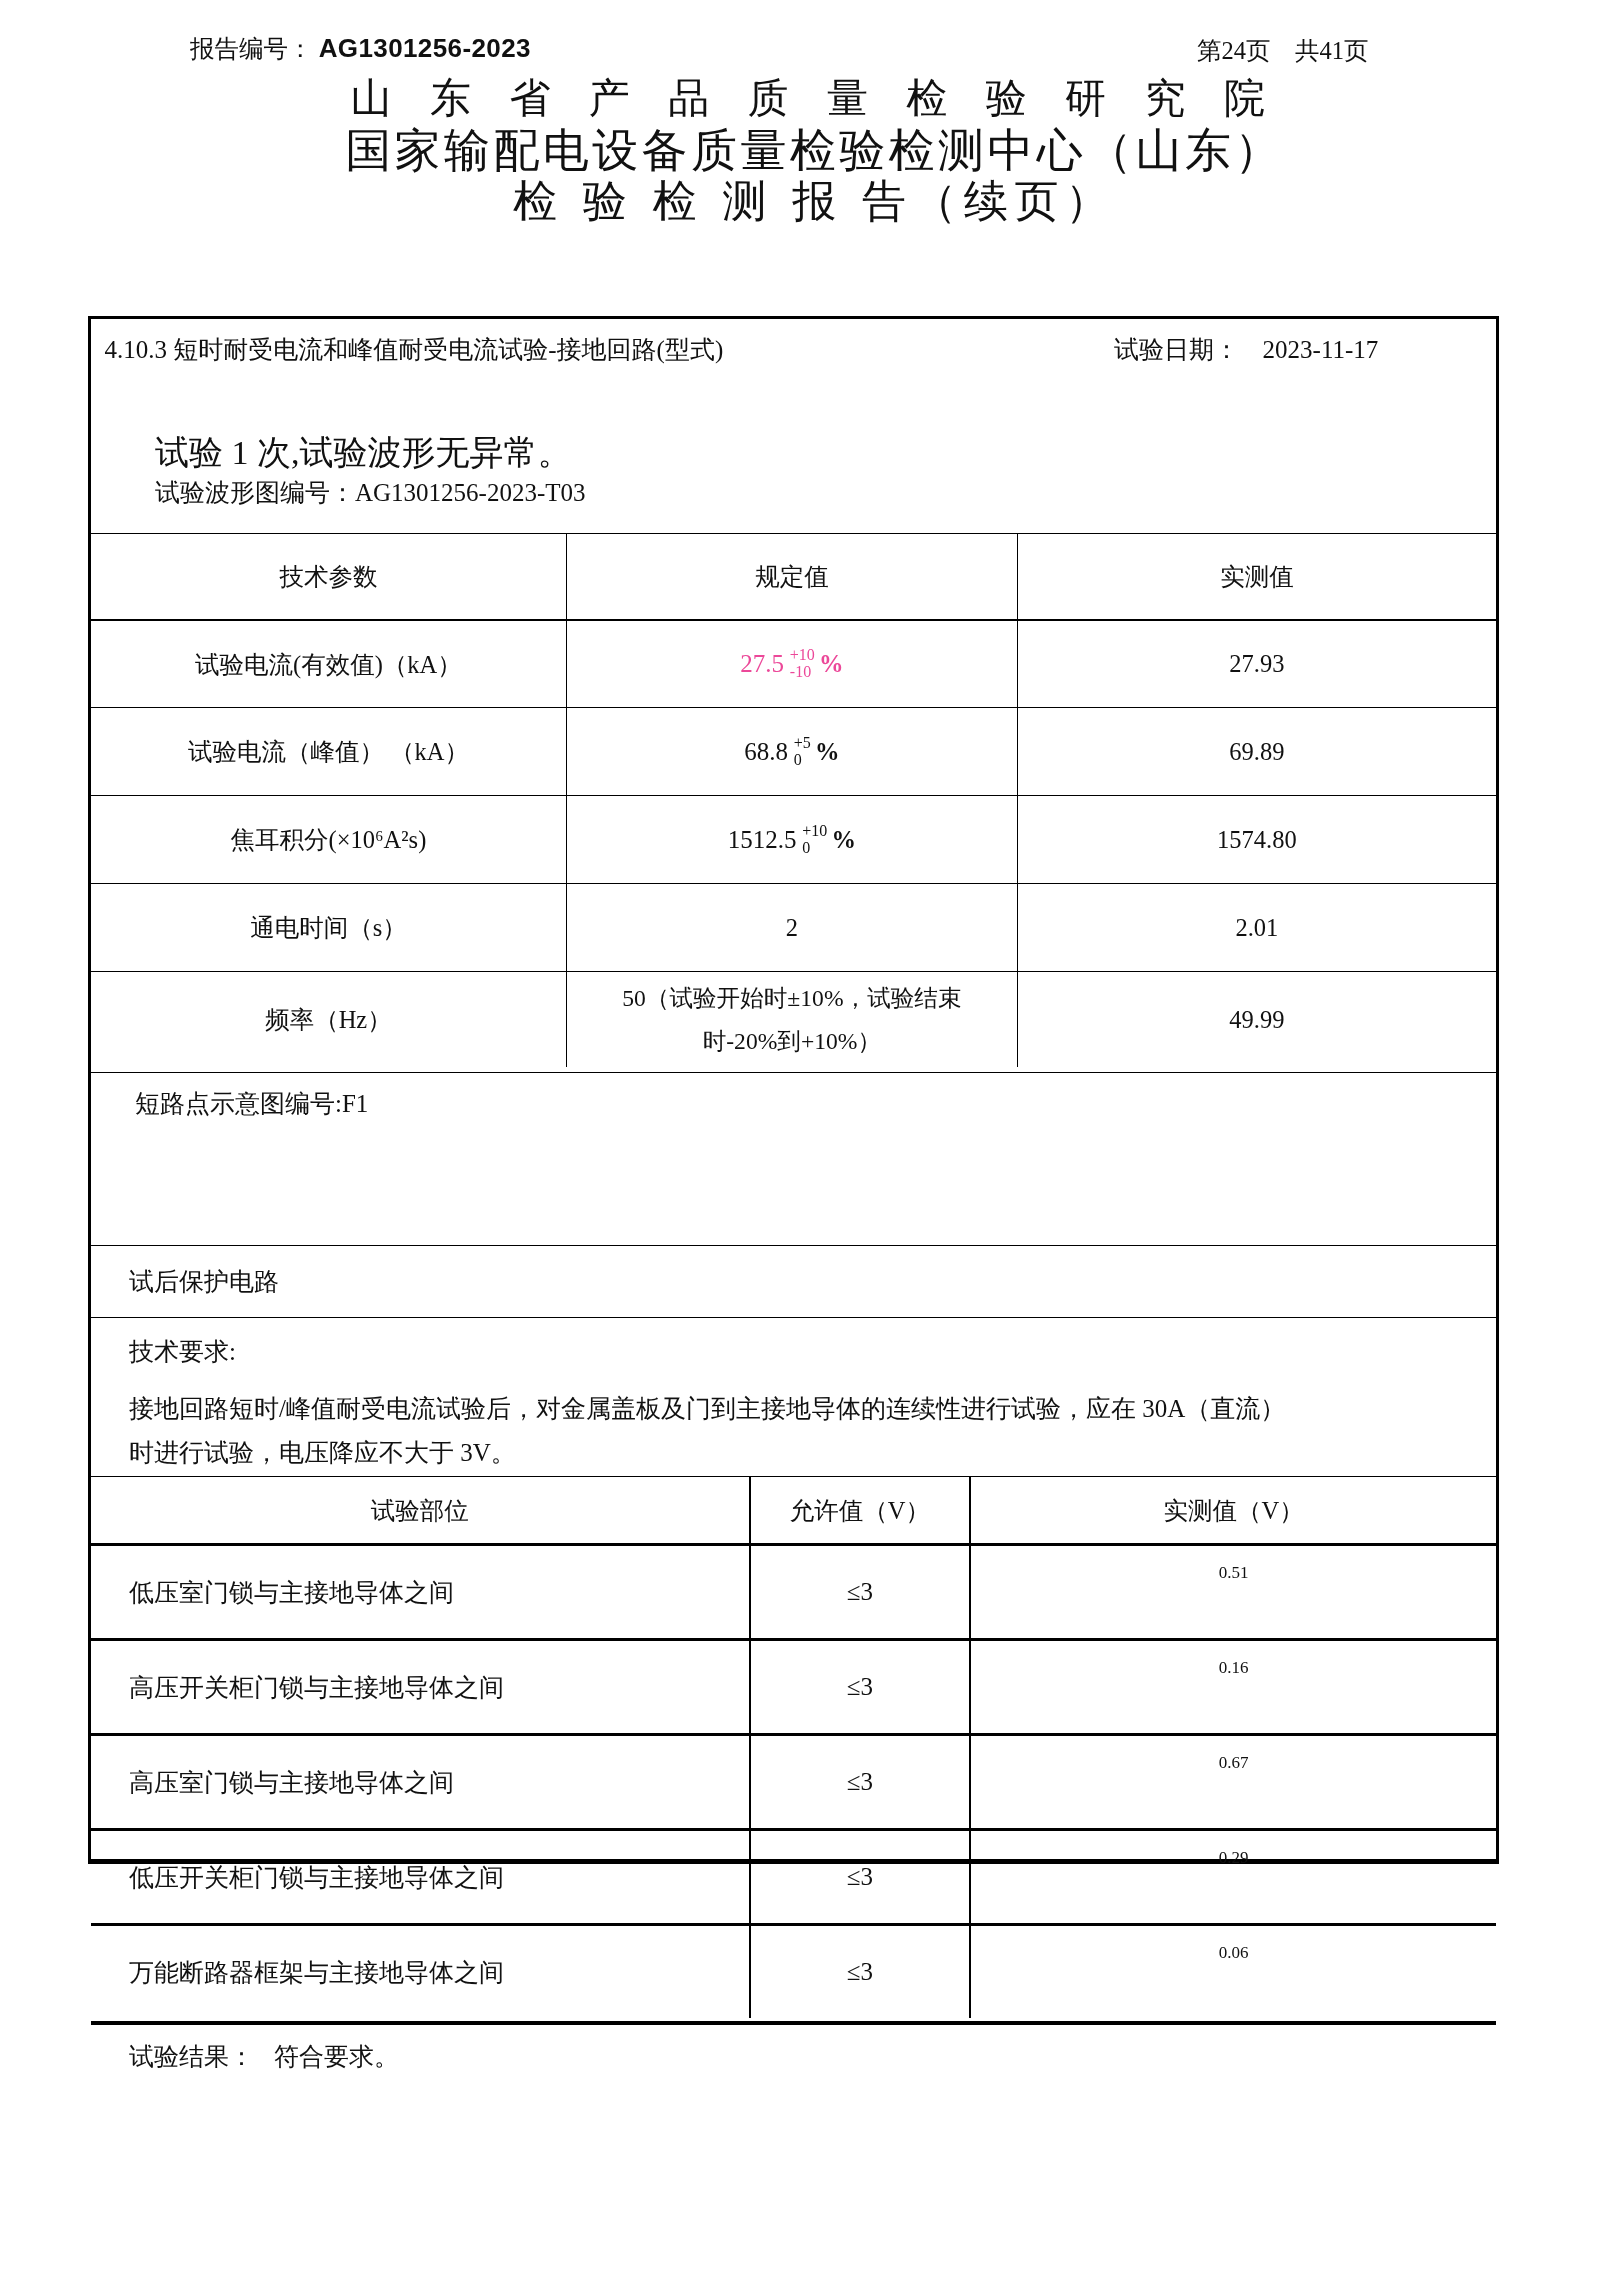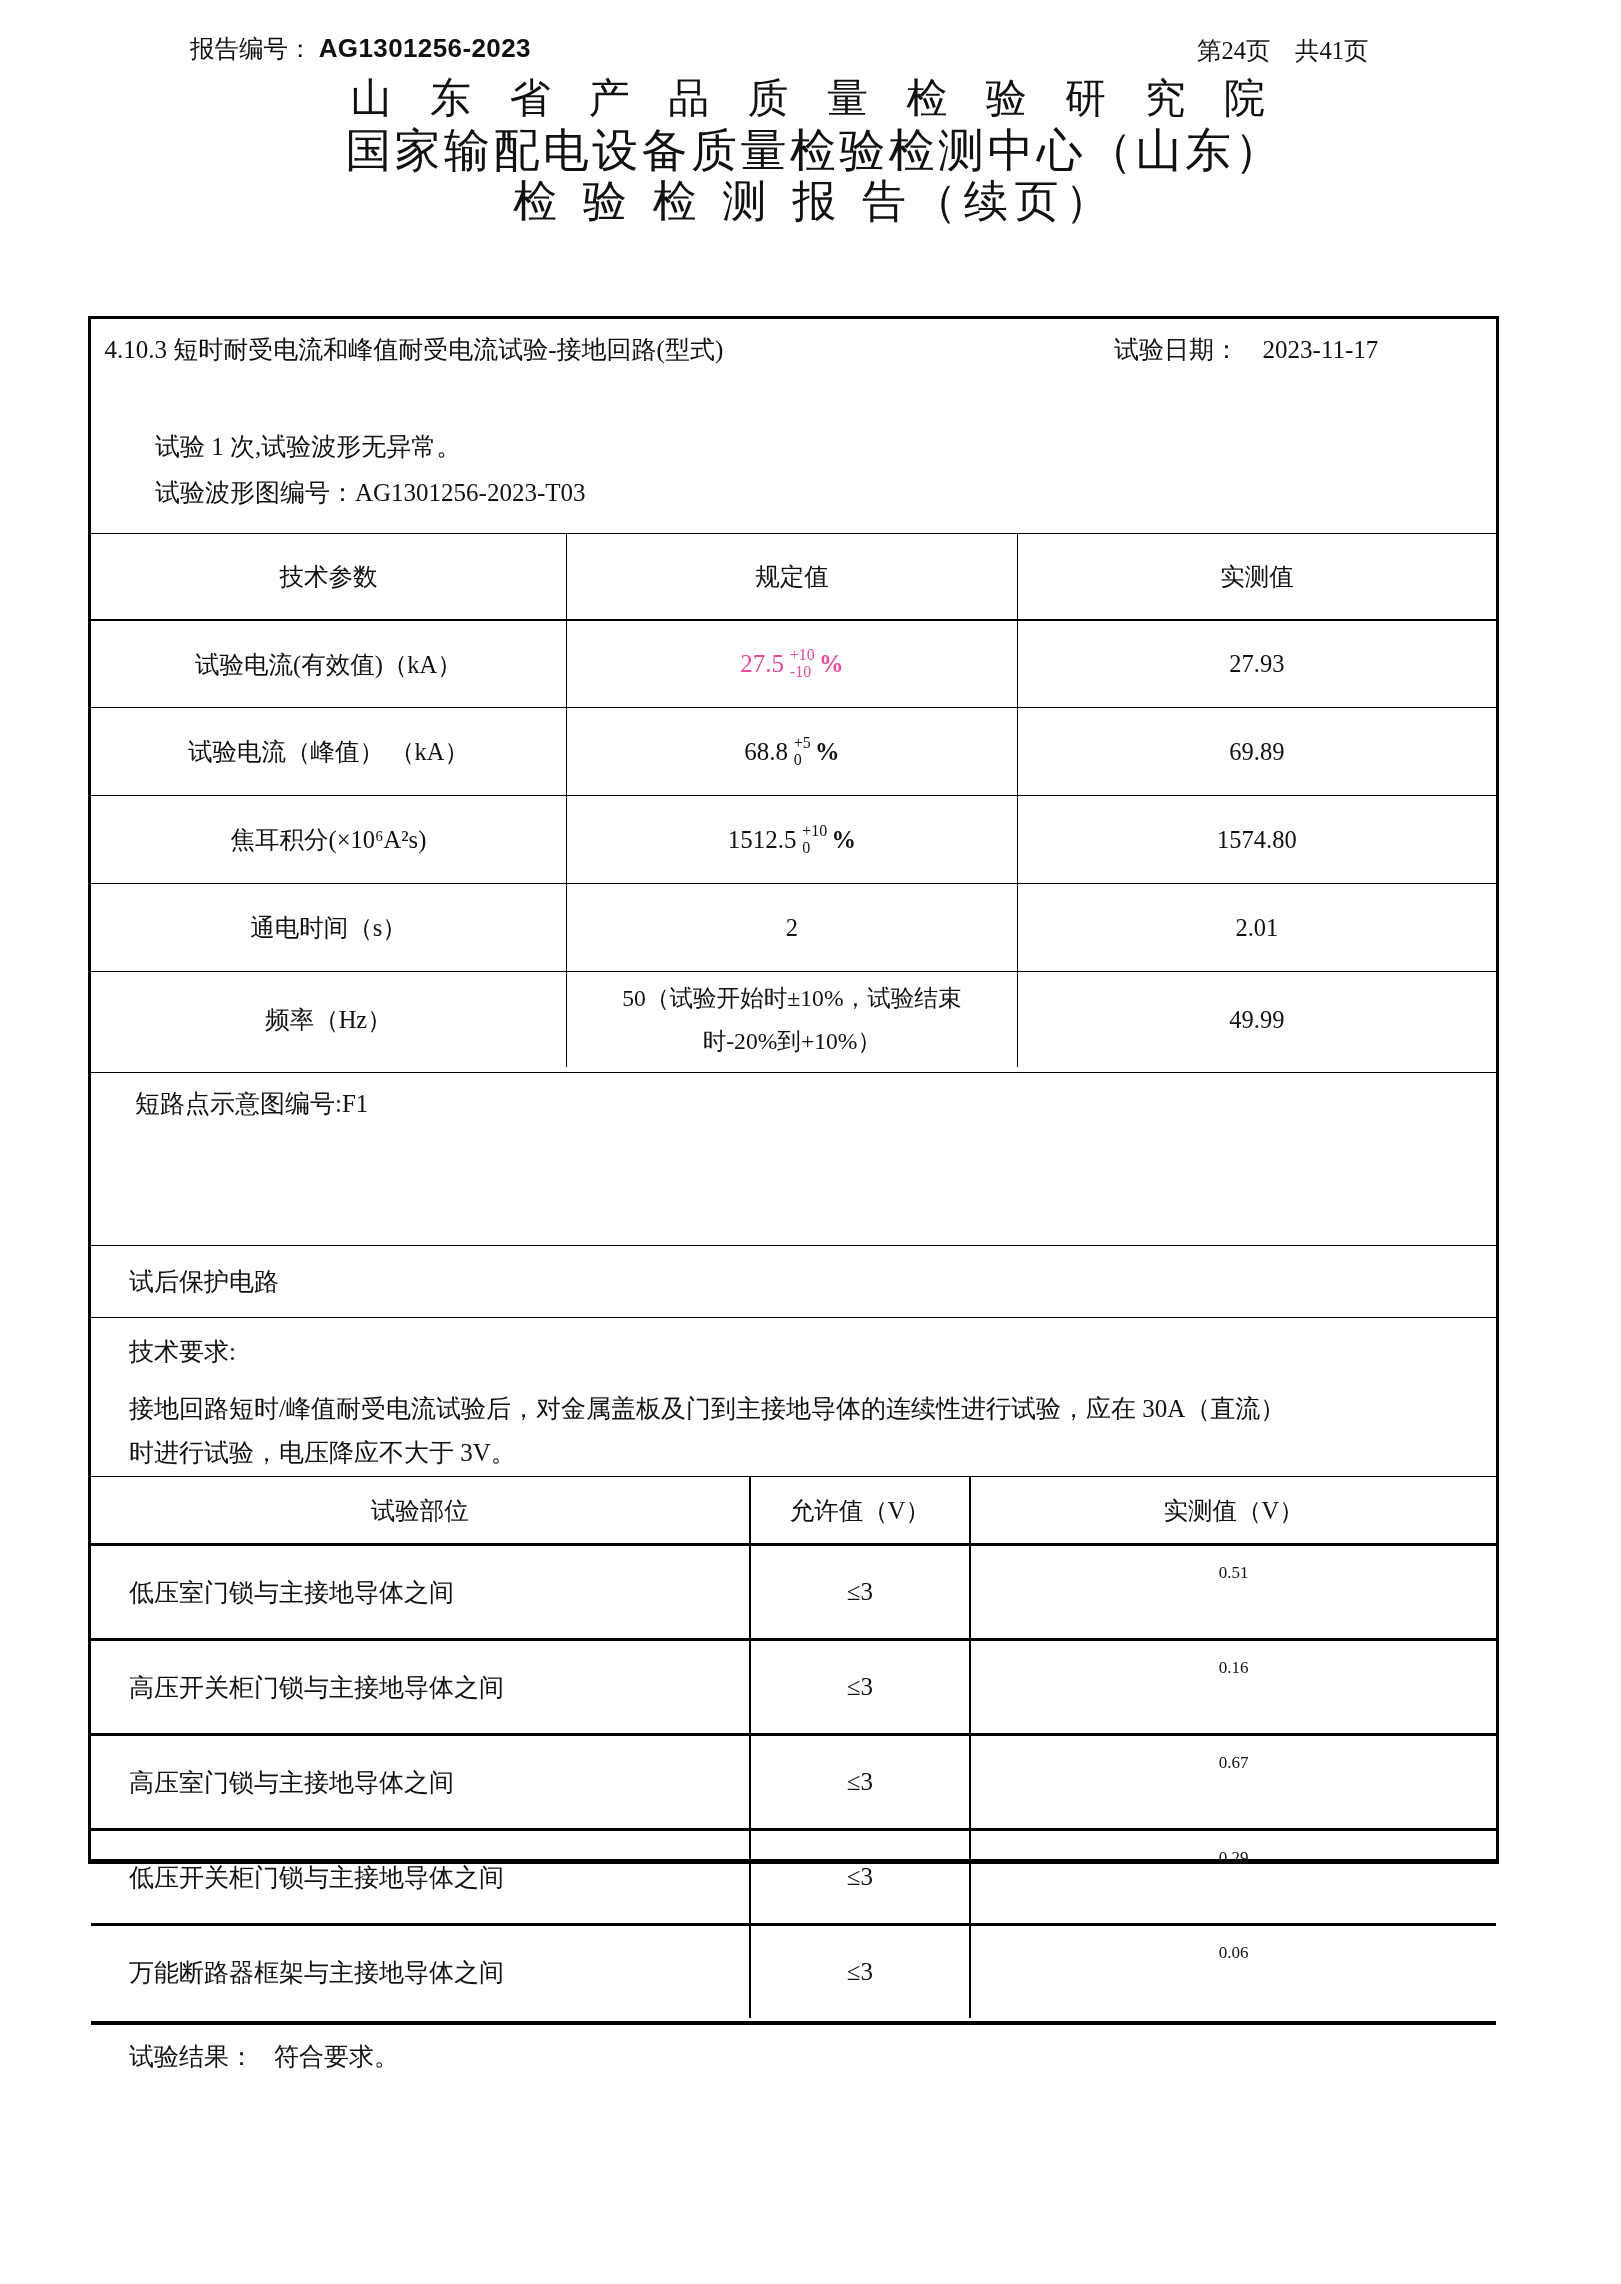--- a/index.html
+++ b/index.html
@@ -23,21 +23,21 @@
     position:absolute; left:88px; top:316px; width:1411px; height:1548px;
     border:3.4px solid #000; border-bottom-width:5.9px; box-sizing:border-box;
     display:flex; flex-direction:column;
   }
   .frame * { box-sizing:border-box; }
 
   .intro { flex:none; height:214px; position:relative; }
   .sec-title { position:absolute; top:13.5px; left:13.5px; font-size:25px; white-space:nowrap; }
   .date-wrap { position:absolute; top:13.5px; left:1023px; font-size:25px; white-space:nowrap; }
   .date-wrap .dval { margin-left:23.6px; }
-  .note1 { position:absolute; top:111px; left:64px; font-size:25px; }
+  .note1 { position:absolute; top:111px; left:64px; font-size:34px; }
   .note2 { position:absolute; top:157px; left:64px; font-size:25px; }
 
   
   #t1 { flex:none; height:539px; display:grid;
         grid-template-columns:33.8% 32.1% 34.1%;
         grid-template-rows:85px 88px 88px 88px 88px 96px;
         border-top:1.7px solid #000; overflow:hidden; }
   #t1 > div, #t2 > div { display:flex; align-items:center; justify-content:center;
         font-size:24.5px; text-align:center; }
   #t1 > div:nth-child(3n+2), #t1 > div:nth-child(3n) { border-left:1.7px solid #000; }

